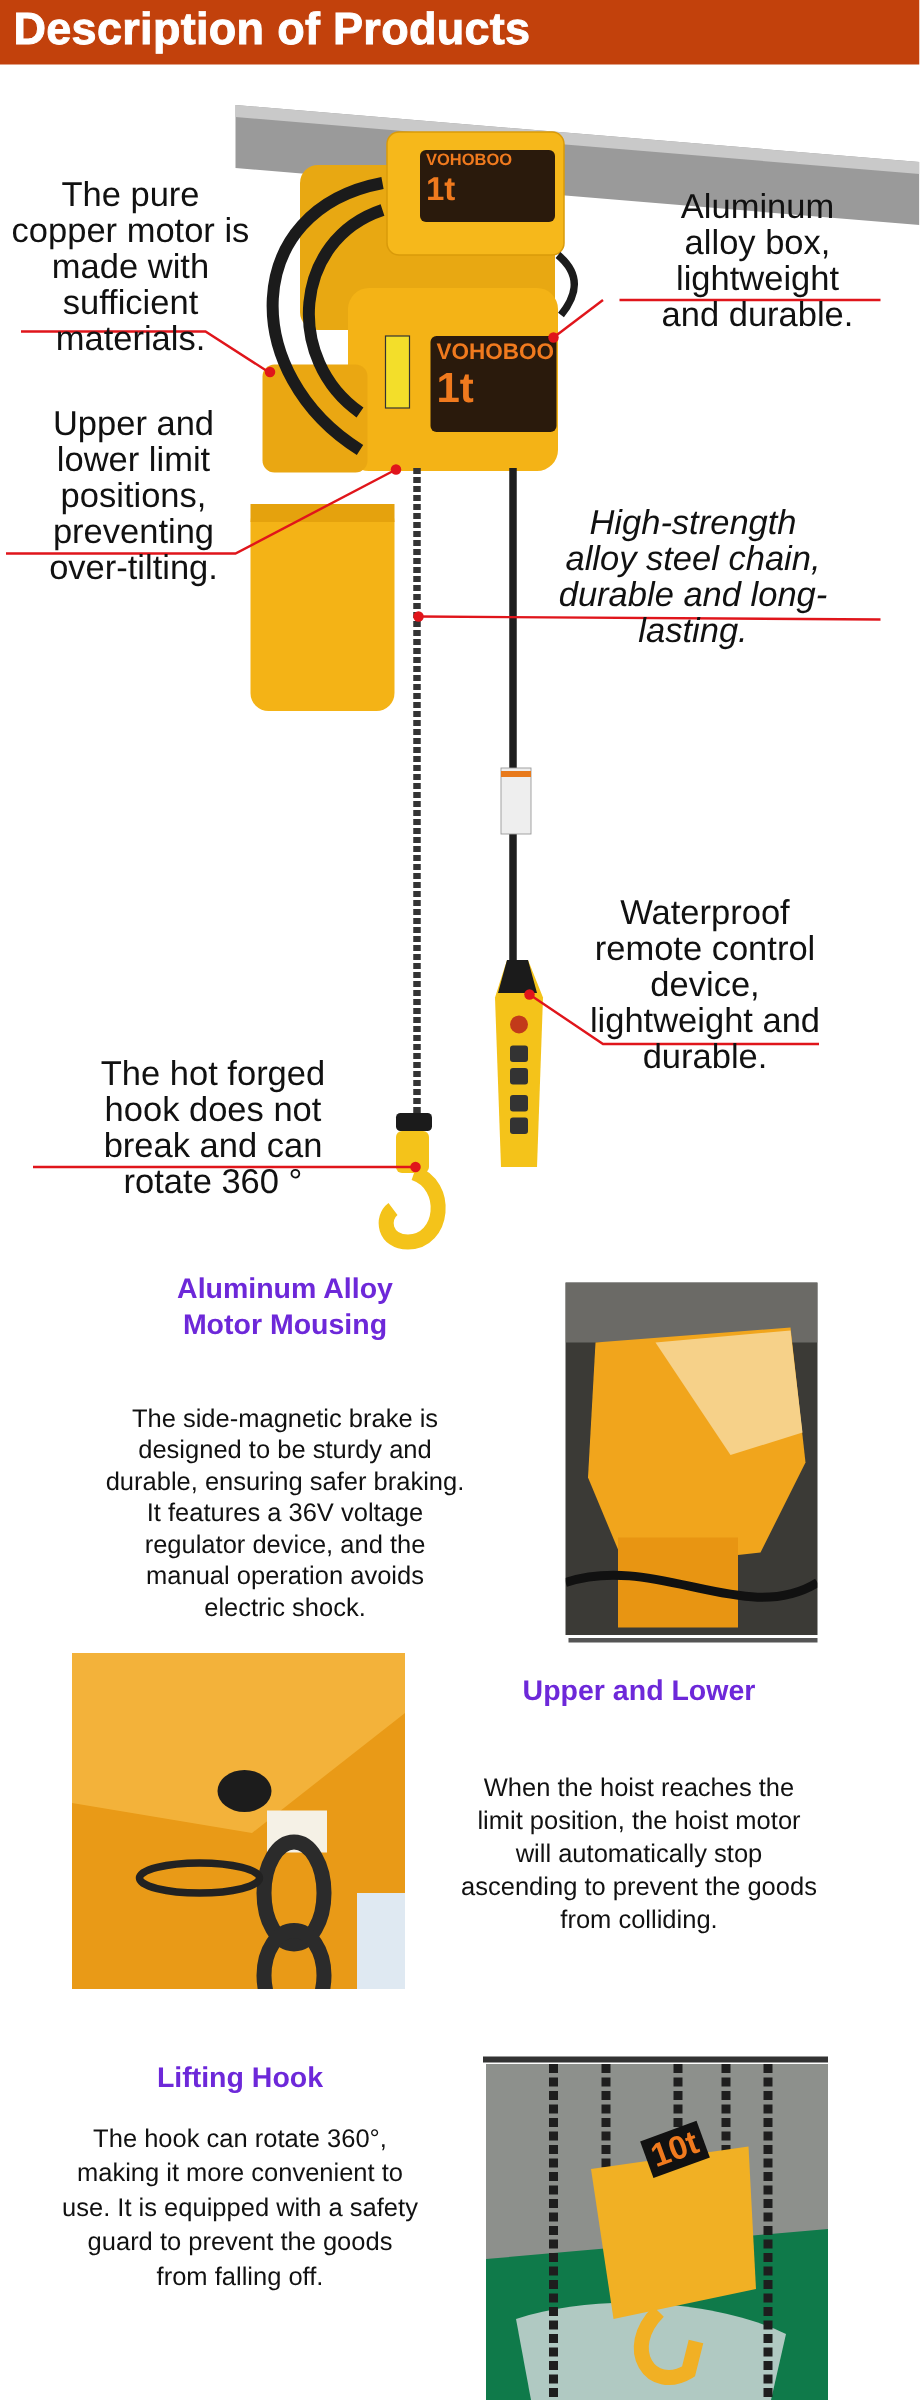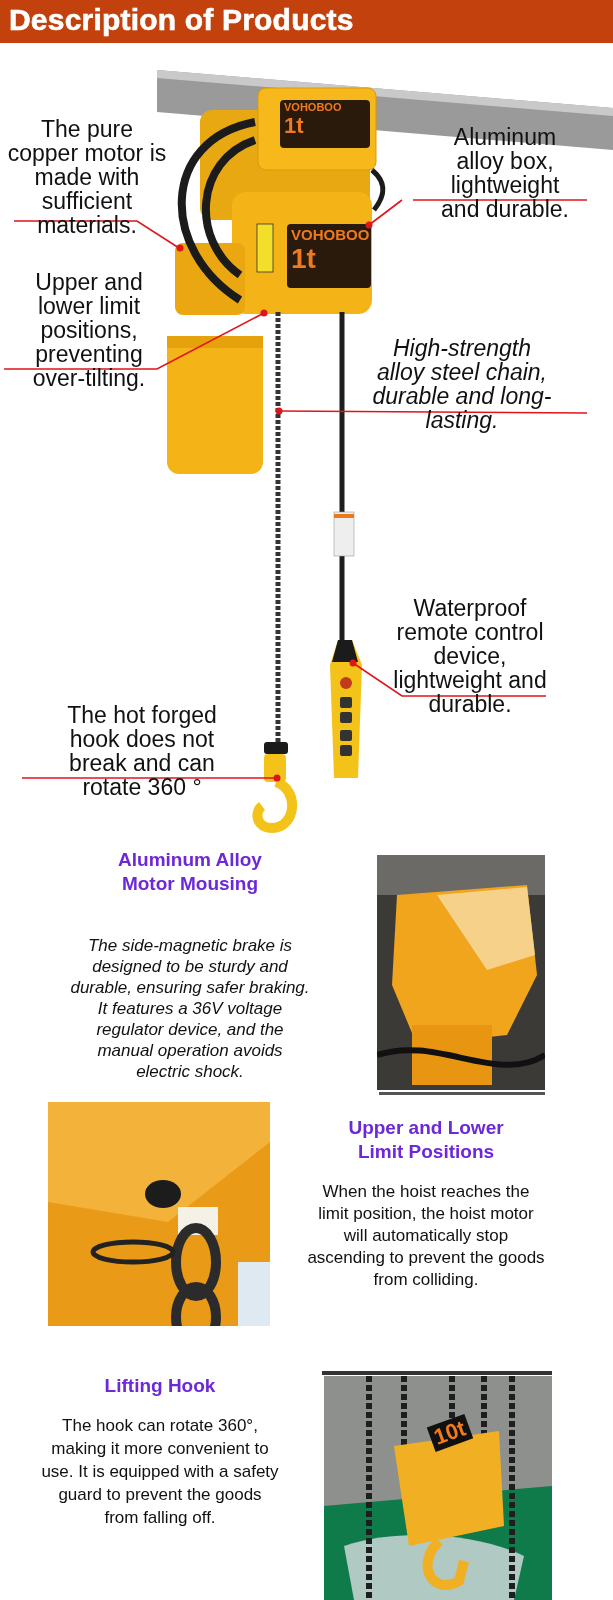--- a/index.html
+++ b/index.html
@@ -90,21 +90,21 @@
 <div class="callout" style="left:430px;top:125px;width:150px;">Aluminum alloy box, lightweight and durable.</div>
 <div class="callout" style="left:10px;top:270px;width:158px;">Upper and lower limit positions, preventing over-tilting.</div>
 <div class="callout" style="left:372px;top:336px;width:180px;font-style:italic;">High-strength alloy steel chain, durable and long-lasting.</div>
 <div class="callout" style="left:385px;top:596px;width:170px;">Waterproof remote control device, lightweight and durable.</div>
 <div class="callout" style="left:44px;top:703px;width:196px;">The hot forged hook does not break and can rotate 360 °</div>
 
 <div class="sec-title" style="left:70px;top:848px;width:240px;">
   <div>Aluminum Alloy</div>
   <div>Motor Mousing</div>
 </div>
-<div class="sec-body" style="left:70px;top:935px;width:240px;font-style:italic;">The side-magnetic brake is designed to be sturdy and durable, ensuring safer braking. It features a 36V voltage regulator device, and the manual operation avoids electric shock.</div>
+<div class="sec-body" style="left:70px;top:935px;width:240px;">The side-magnetic brake is designed to be sturdy and durable, ensuring safer braking. It features a 36V voltage regulator device, and the manual operation avoids electric shock.</div>
 <div class="photo" style="left:377px;top:855px;width:168px;height:235px;background:#3b3a36;">
   <svg width="168" height="235" viewBox="0 0 168 235">
     <rect x="0" y="0" width="168" height="40" fill="#6b6a66"></rect>
     <path d="M20,40 L150,30 L160,120 L130,180 L40,190 L15,130 Z" fill="#f1a51c"></path>
     <path d="M60,40 L150,32 L158,100 L110,115 Z" fill="#f6d189"></path>
     <rect x="35" y="170" width="80" height="60" fill="#e89512"></rect>
     <path d="M0,200 C60,180 120,230 168,200" stroke="#111" stroke-width="6" fill="none"></path>
   </svg>
 </div>
 <div style="position:absolute;left:379px;top:1092px;width:166px;height:3px;background:#555;"></div>
@@ -116,21 +116,20 @@
     <ellipse cx="115" cy="92" rx="18" ry="14" fill="#1c1c1c"></ellipse>
     <rect x="130" y="105" width="40" height="28" fill="#f5f1e6"></rect>
     <ellipse cx="148" cy="160" rx="20" ry="34" stroke="#2b2b2b" stroke-width="10" fill="none"></ellipse>
     <ellipse cx="148" cy="215" rx="20" ry="30" stroke="#2b2b2b" stroke-width="10" fill="none"></ellipse>
     <ellipse cx="85" cy="150" rx="40" ry="10" stroke="#222" stroke-width="5" fill="none"></ellipse>
     <rect x="190" y="160" width="32" height="64" fill="#dfe9f2"></rect>
   </svg>
 </div>
 <div class="sec-title" style="left:306px;top:1116px;width:240px;">
   <div>Upper and Lower</div>
-  <div>Limit Positions</div>
 </div>
 <div class="sec-body" style="left:306px;top:1181px;width:240px;line-height:22px;">When the hoist reaches the limit position, the  hoist motor  will automatically stop ascending to prevent the goods from colliding.</div>
 
 <div class="sec-title" style="left:40px;top:1374px;width:240px;">
   <div>Lifting Hook</div>
 </div>
 <div class="sec-body" style="left:40px;top:1414px;width:240px;line-height:23px;">The hook can rotate 360°, making it more convenient to use. It is equipped with a safety guard to prevent the goods from falling off.</div>
 <div style="position:absolute;left:322px;top:1371px;width:230px;height:4px;background:#333;"></div>
 <div class="photo" style="left:324px;top:1376px;width:228px;height:224px;background:#8a8d89;">
   <svg width="228" height="224" viewBox="0 0 228 224">

